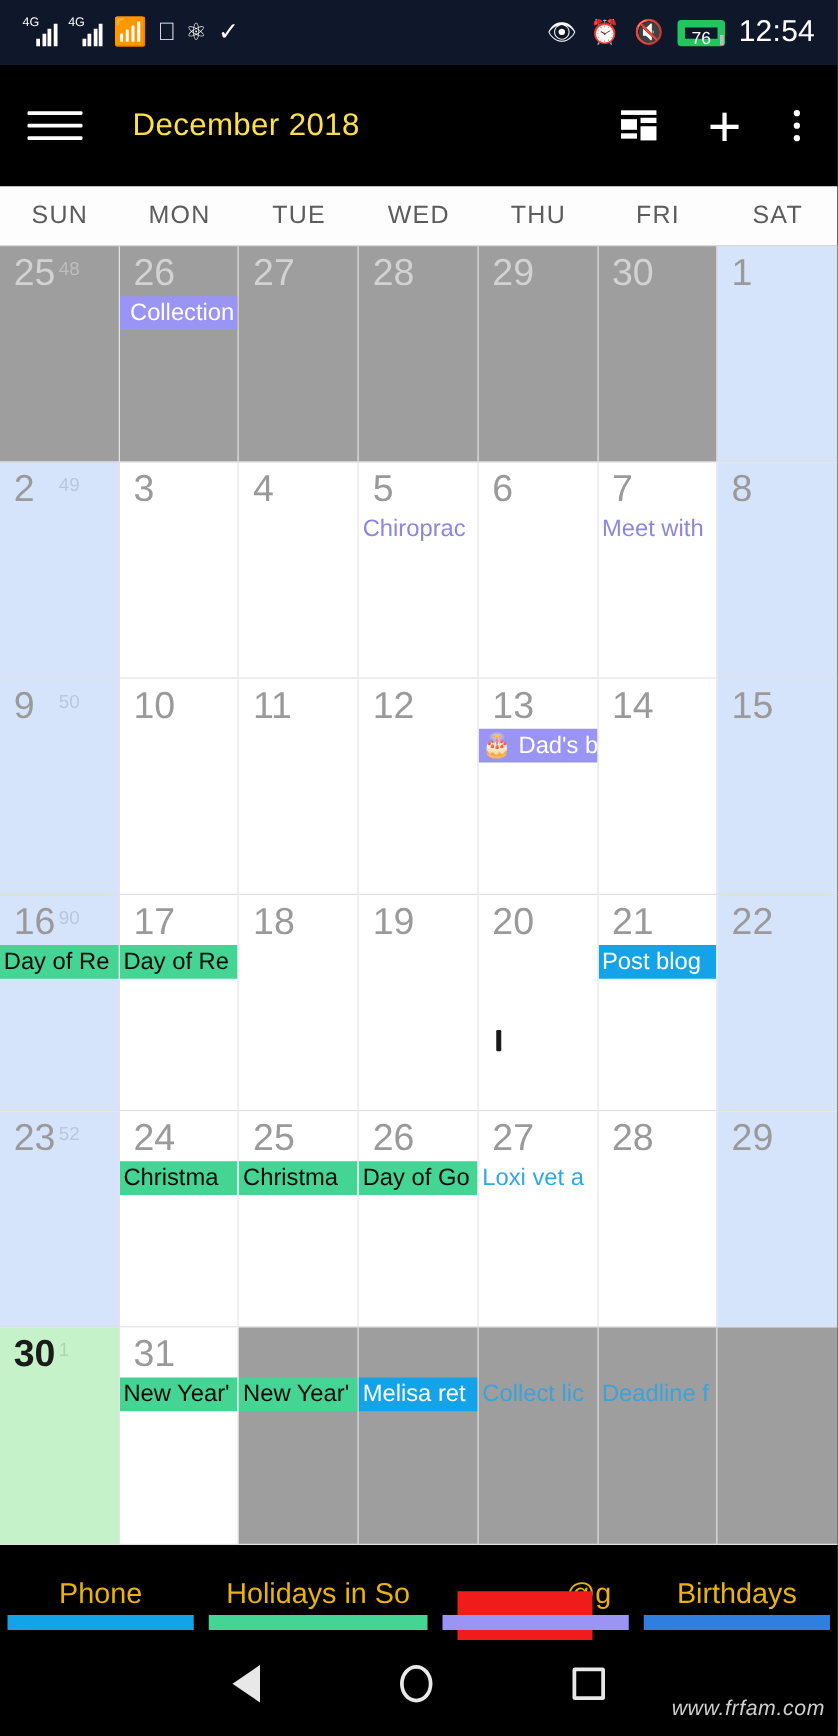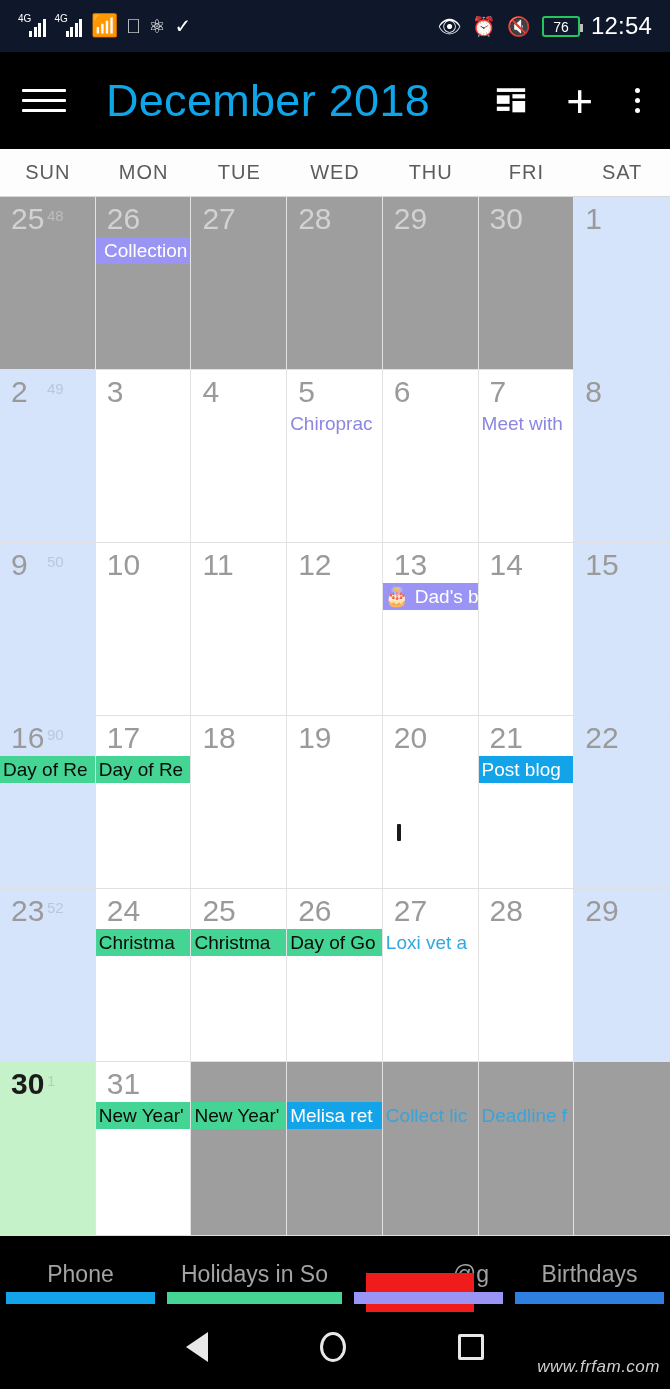--- a/index.html
+++ b/index.html
@@ -21,34 +21,34 @@
   .sb-right { display:flex; align-items:center; gap:11px; }
   .sb-time { font-size: 24px; letter-spacing:.2px; color:#fff; }
   .ico { display:inline-block; line-height:1; }
   .net { position:relative; display:inline-flex; align-items:flex-end; height:22px; }
   .net .g { font-size:10px; position:absolute; top:-1px; left:0; }
   .bars { display:inline-flex; align-items:flex-end; gap:1.5px; margin-left:11px; }
   .bars i { display:block; width:3px; background:#fff; }
   .bars i:nth-child(1){height:6px}.bars i:nth-child(2){height:10px}
   .bars i:nth-child(3){height:14px}.bars i:nth-child(4){height:18px}
   .batt {
-    border:2px solid #22c55e; border-radius:3px; width:38px; height:21px;
-    display:flex; align-items:flex-end; justify-content:center;
+    border:6px solid #22c55e; border-radius:3px; width:38px; height:21px;
+    display:flex; align-items:flex-start; justify-content:center;
     font-size:14px; color:#fff; position:relative;
   }
   .batt:after{content:"";position:absolute;right:-5px;top:6px;width:3px;height:8px;background:#bdbdbd;}
 
   
   .appbar {
     height: 97px; background:#000; display:flex; align-items:center;
     padding: 0 22px; gap: 0;
   }
   .hamburger { width:44px; display:flex; flex-direction:column; gap:7px; cursor:pointer; }
   .hamburger span { display:block; height:3px; background:#fff; border-radius:1px; }
-  .appbar-title { color:#0ea5e9; font-size:45px; margin-left:40px; flex:1; letter-spacing:.3px; }
+  .appbar-title { color:#fde047; font-size:25px; margin-left:40px; flex:1; letter-spacing:.3px; }
   .appbar-actions { display:flex; align-items:center; gap:38px; margin-right:4px; }
   .icon-btn { cursor:pointer; display:flex; align-items:center; justify-content:center; }
   .plus { color:#fff; font-size:46px; line-height:34px; font-weight:300; }
   .kebab { display:flex; flex-direction:column; gap:5px; padding:4px; }
   .kebab i { width:5px; height:5px; background:#fff; border-radius:50%; display:block; }
 
   
   .weekhead {
     display:grid; grid-template-columns: repeat(7, 1fr);
     background:#fdfdfd; height:48px; align-items:center;
@@ -98,21 +98,21 @@
   }
 
   
   .filterbar {
     background:#000; height:76px; display:grid;
     grid-template-columns: repeat(4, 1fr); align-items:start;
     position:relative;
   }
   .fitem { position:relative; height:76px; display:flex; flex-direction:column;
            align-items:center; justify-content:center; cursor:pointer; }
-  .flabel { color:#a3a3a3; font-size:23px; white-space:nowrap; overflow:hidden;
+  .flabel { color:#eab308; font-size:23px; white-space:nowrap; overflow:hidden;
             max-width:100%; text-align:center; padding:0 20px; }
   .fbar { position:absolute; bottom:8px; left:6px; right:6px; height:12px; }
   .redact { position:absolute; background:#f01c1c; width:108px; height:41px;
             left:18px; top:12px; }
   .femail { position:relative; width:100%; text-align:center; }
 
   
   .navbar { height:69px; background:#000; display:flex; align-items:center;
             justify-content:center; gap:112px; position:relative;font-style:italic; }
   .nav-back { width:0;height:0;border-top:15px solid transparent;

